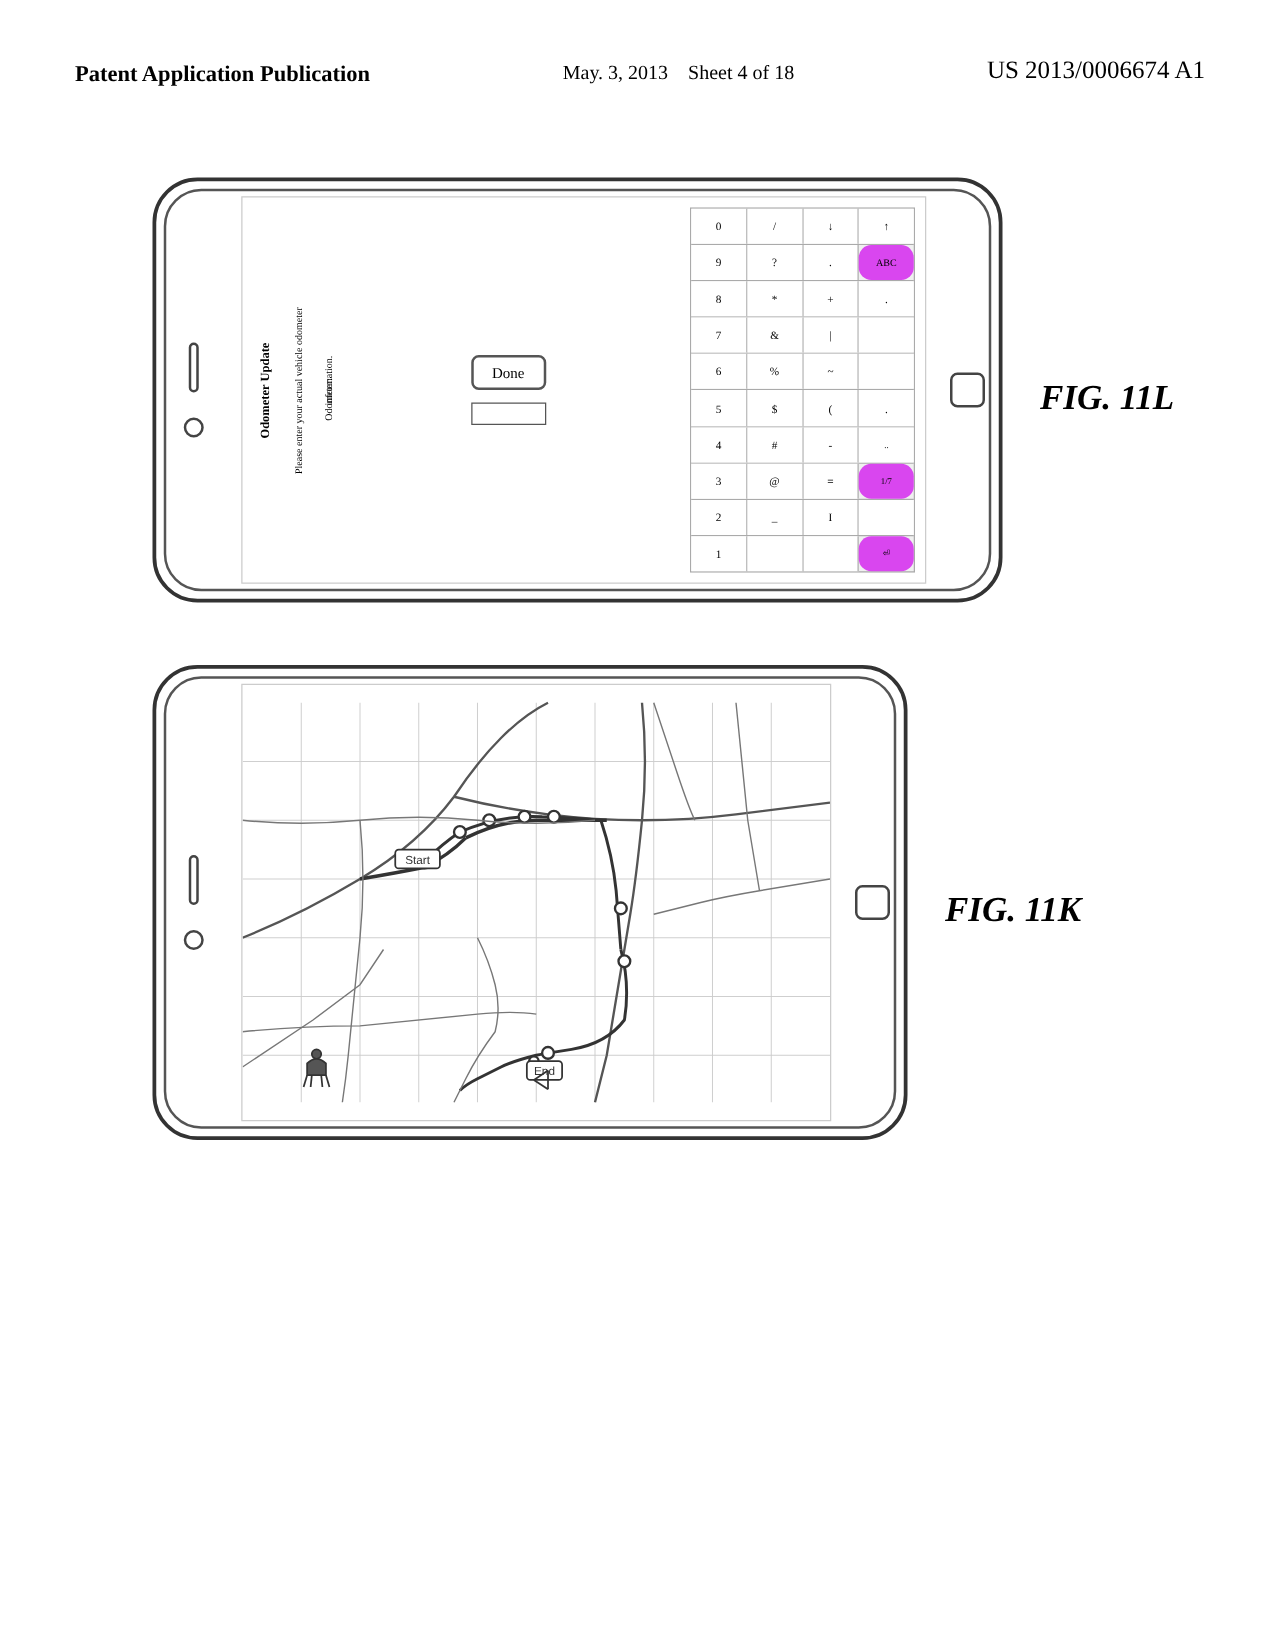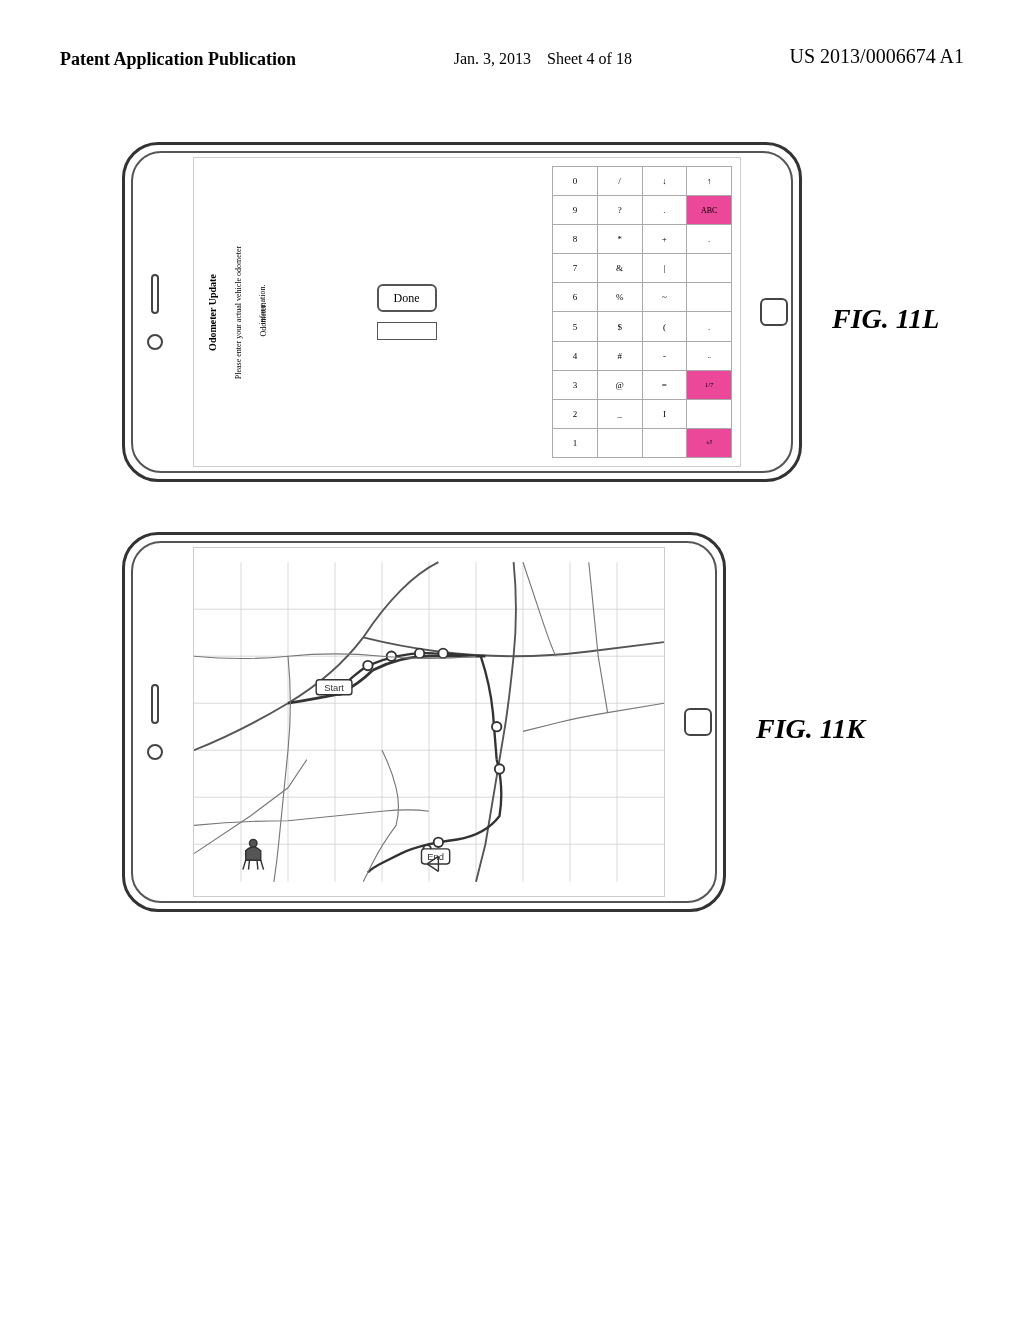--- a/index.html
+++ b/index.html
@@ -183,21 +183,21 @@
       flex: 1;
       border-right: 1px solid #aaa;
       display: flex;
       align-items: center;
       justify-content: center;
       font-size: 9px;
       background: #fff;
     }
 
     .kb-key:last-child { border-right: none; }
-    .kb-key.dark { background: #ec4899; }
+    .kb-key.dark { background: #d946ef; border-radius: 10px; }
 
     .phone1-right-controls {
       width: 50px;
       display: flex;
       align-items: center;
       justify-content: center;
     }
 
     .home-btn {
       width: 28px;
@@ -243,21 +243,21 @@
     }
   </style>
 </head>
 <body>
 
 <div class="header">
   <div class="header-left">
     <span>Patent Application Publication</span>
   </div>
   <div class="header-center">
-    <span>Jan. 3, 2013</span>&nbsp;&nbsp;&nbsp;
+    <span>May. 3, 2013</span>&nbsp;&nbsp;&nbsp;
     <span>Sheet 4 of 18</span>
   </div>
   <div class="header-right">
     <span>US 2013/0006674 A1</span>
   </div>
 </div>
 
 <div class="content">
 
   <div class="phone-section" style="width:860px; justify-content:flex-start; padding-left:40px;">

